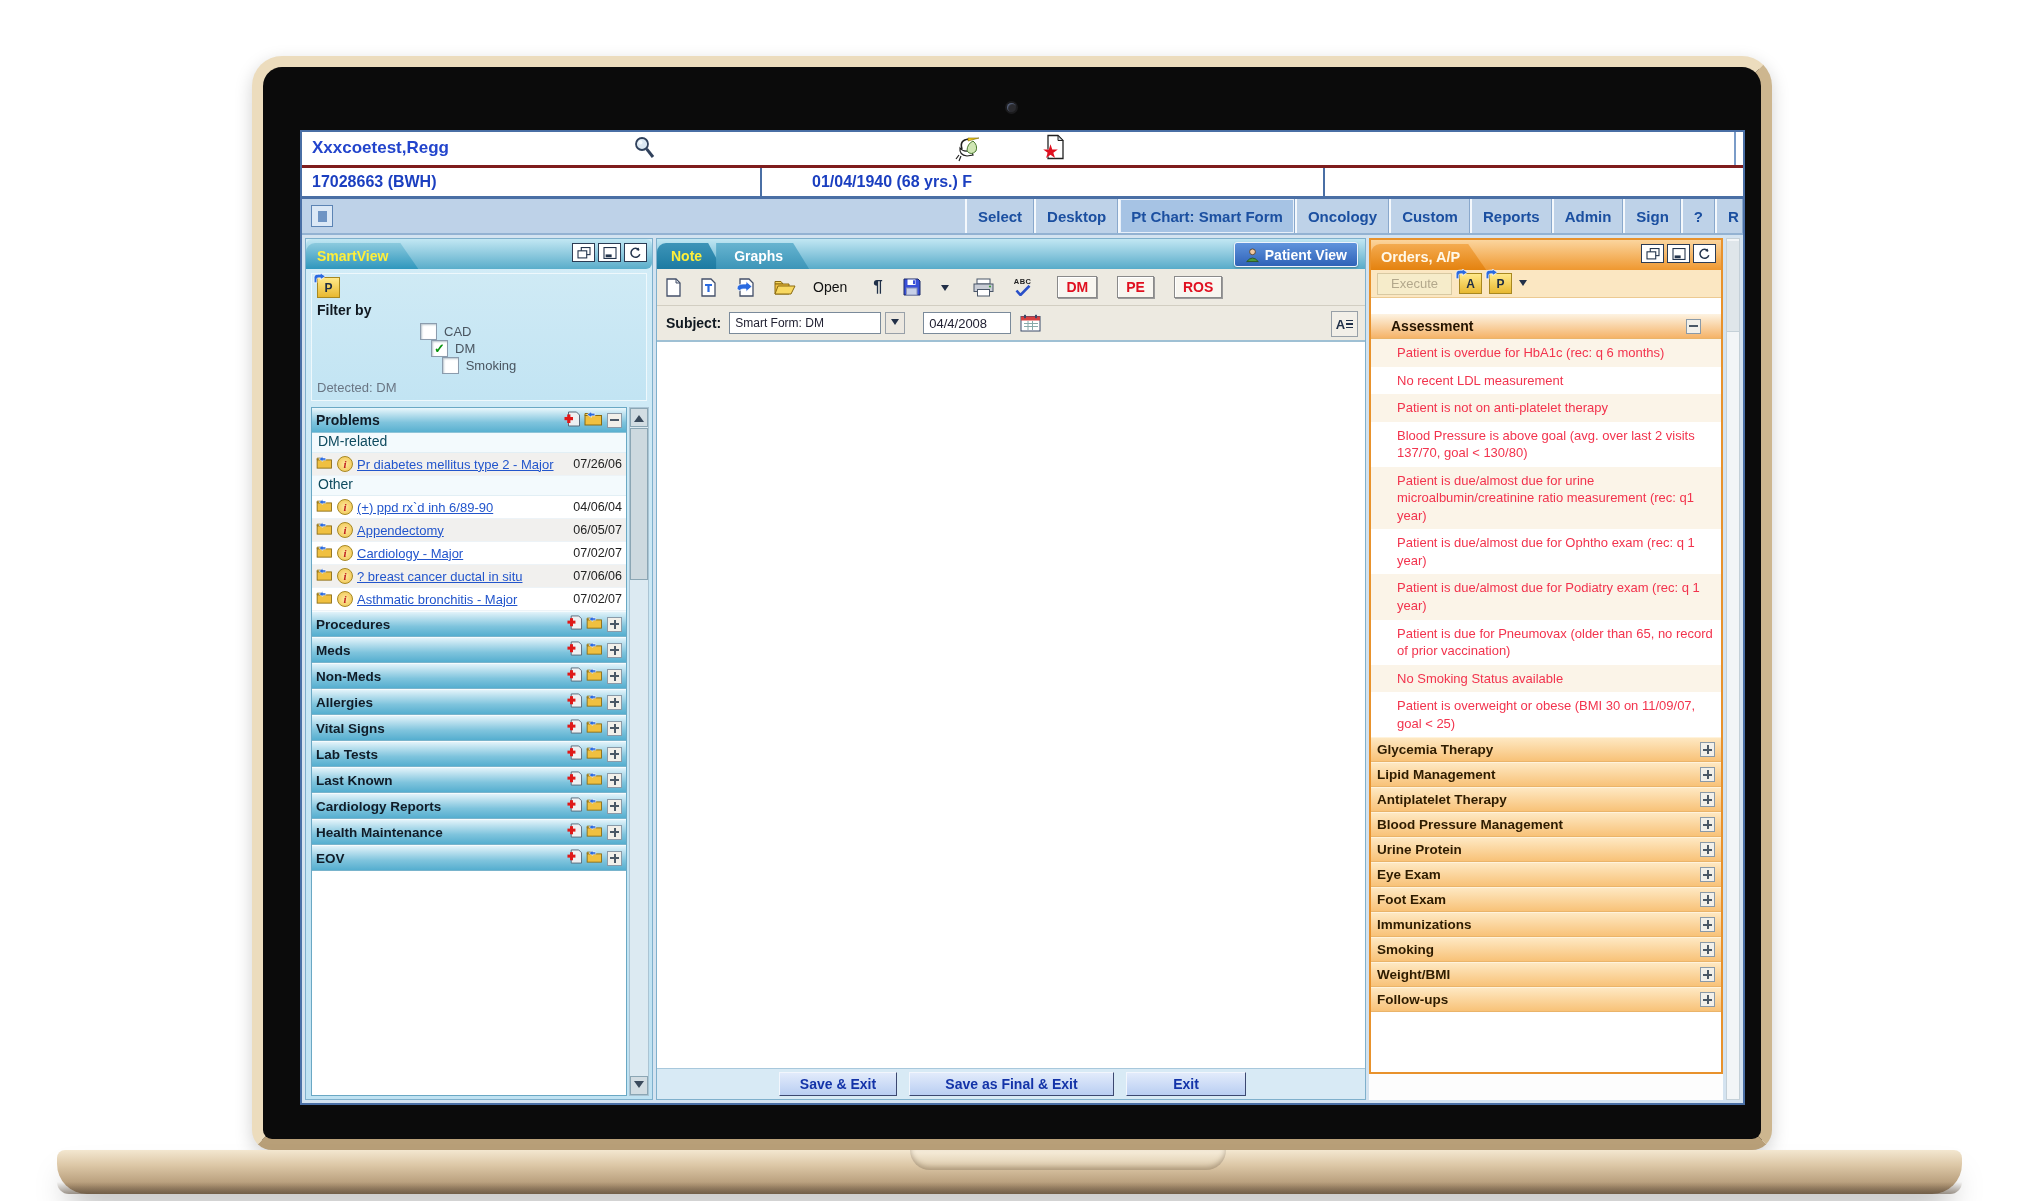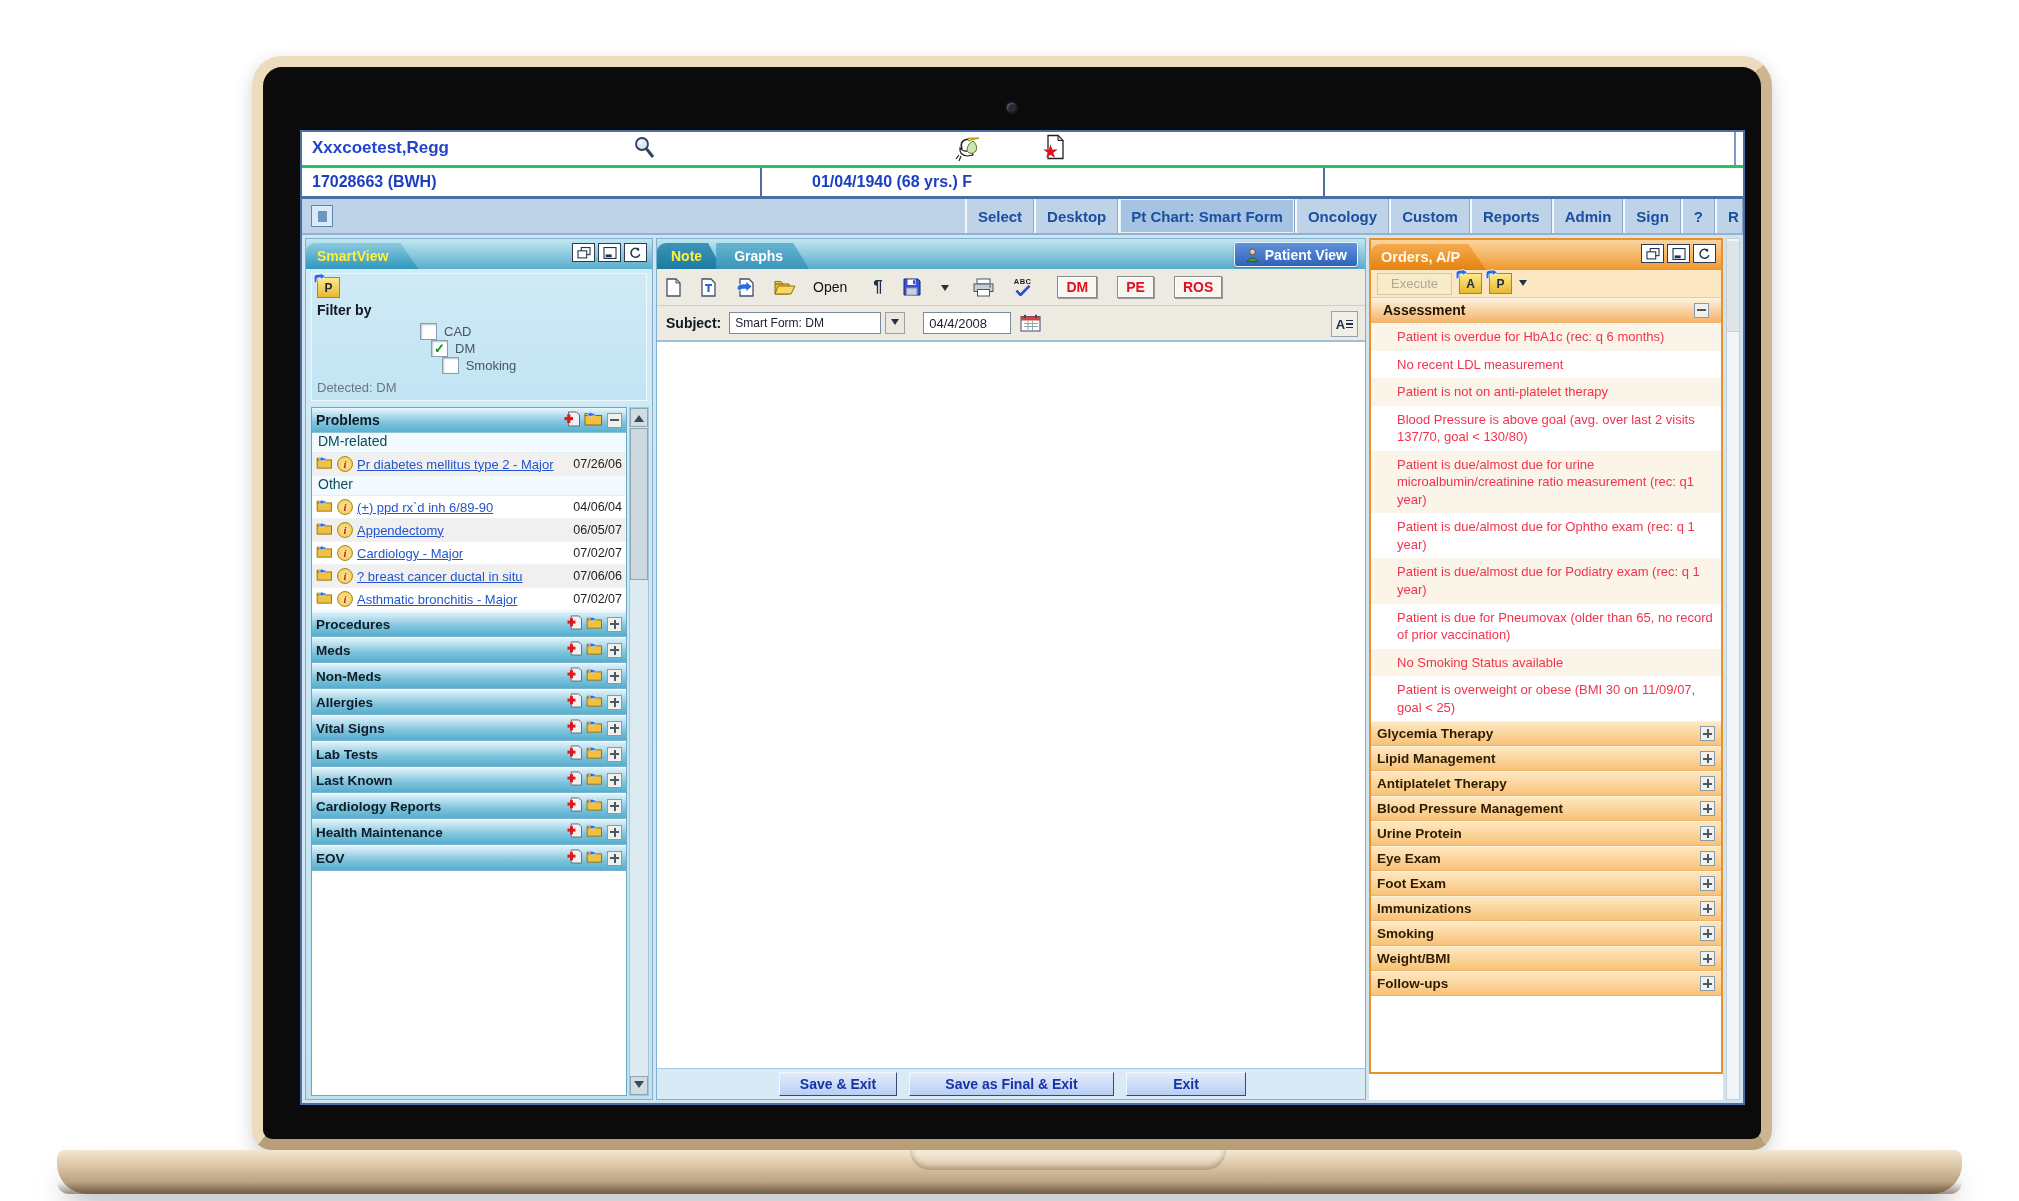--- a/index.html
+++ b/index.html
@@ -18,21 +18,21 @@
         background:linear-gradient(180deg,#f8efdd,#d9c5a4);border-radius:0 0 70px 70px;
         box-shadow:inset 0 -3px 5px rgba(120,100,75,.45);}
   .base-edge{position:absolute;left:0;right:0;bottom:0;height:12px;border-radius:0 0 30px 30px;
         background:linear-gradient(180deg,rgba(90,74,56,0),rgba(90,74,56,.55));}
 
   
   .screen{position:absolute;left:300px;top:130px;width:1445px;height:975px;background:#fff;
           display:flex;flex-direction:column;border:2px solid #4a6fa5;box-sizing:border-box;font-size:13px;}
 
   
-  .name-bar{height:33px;border-bottom:3px solid #22c55e;position:relative;background:#fff;flex:0 0 auto;}
+  .name-bar{height:33px;border-bottom:3px solid #7f1d1d;position:relative;background:#fff;flex:0 0 auto;}
   .pt-name{position:absolute;left:10px;top:6px;color:#2244cc;font-weight:bold;font-size:17px;}
   .tb-ic{position:absolute;top:3px;}
   .name-div{position:absolute;left:1432px;top:0;bottom:0;width:2px;background:#7a9cc8;}
 
   .id-bar{height:28px;display:flex;border-bottom:3px solid #4a6fa5;background:#fff;flex:0 0 auto;gap:40px;}
   .id-cell{display:flex;align-items:center;padding-left:10px;color:#1b3fc0;font-weight:bold;font-size:16px;
            border-right:2px solid #4a6fa5;box-sizing:border-box;}
   .id-cell.c1{width:460px;}.id-cell.c2{width:523px;}.id-cell.c3{flex:1;border-right:none;}
 
   
@@ -64,21 +64,21 @@
              font-weight:bold;font-size:12px;color:#1c2c44;position:relative;display:flex;align-items:center;justify-content:center;flex:0 0 auto;}
   .gold-icon svg{position:absolute;left:-5px;top:-5px;}
   .info-icon{width:14px;height:14px;border-radius:50%;background:radial-gradient(#ffe9a0,#eec24a);border:1px solid #a88820;
              color:#c02020;font-family:"Liberation Serif",serif;font-weight:bold;font-style:italic;font-size:11px;
              display:flex;align-items:center;justify-content:center;flex:0 0 auto;}
 
   
   .left-panel{width:348px;display:flex;flex-direction:column;background:linear-gradient(180deg,#d2ecf7,#bfe2f2);
               border:1px solid #7fb0cc;min-height:0;flex:0 0 auto;box-sizing:border-box;}
   .panel-header{height:30px;position:relative;flex:0 0 auto;display:flex;align-items:flex-end;}
-  .lh{background:linear-gradient(180deg,#c2e7f3,#5aadca);}
+  .lh{background:linear-gradient(180deg,#c2e7f3,#5aadca);border-radius:6px;}
   .sv-tab{padding:5px 30px 5px 11px;background:linear-gradient(180deg,#8ccade,#2f97bd);
           clip-path:polygon(0 0,calc(100% - 18px) 0,100% 100%,0 100%);border-top-left-radius:9px;
           color:#ffef3a;font-weight:bold;font-size:14px;}
   .sv-body{margin:4px 5px 0 5px;padding:3px 5px 5px 5px;border:1px solid #eef8fc;
            background:linear-gradient(180deg,#cfeaf5,#c2e4f3);flex:0 0 auto;}
   .filter-title{font-weight:bold;font-size:14px;color:#101820;margin:4px 0 5px;}
   .filter-row{display:flex;align-items:center;font-size:13px;color:#4a5560;flex-direction:column;}
   .cb{width:15px;height:15px;background:#fff;border:1px solid #8b9cad;box-shadow:inset 1px 1px 2px #b8c4cc;
       display:flex;align-items:center;justify-content:center;margin-right:7px;}
   .cb span{color:#0a9410;font-weight:bold;font-size:13px;line-height:12px;}
@@ -151,21 +151,21 @@
   .right-panel{flex:1;display:flex;flex-direction:column;border:2px solid #e8922c;background:#fff;min-height:0;box-sizing:border-box;}
   .rh{background:linear-gradient(180deg,#fbd59e,#ef9830);}
   .orders-tab{padding:5px 26px 5px 10px;background:linear-gradient(180deg,#f4ab50,#e4820f);
               clip-path:polygon(0 0,calc(100% - 18px) 0,100% 100%,0 100%);border-top-left-radius:9px;
               color:#fff8e8;font-weight:bold;font-size:14.5px;}
   .right-toolbar{height:27px;background:#fbe7c2;display:flex;align-items:center;gap:7px;padding:0 6px;
                  border-bottom:1px solid #ecca92;flex:0 0 auto;}
   .execute-btn{height:20px;padding:0 13px;background:#f6ecca;border:1px solid #d8c9a2;color:#b3a88c;
                font-size:13px;display:flex;align-items:center;}
   .assess-header{height:24px;background:linear-gradient(180deg,#fdf3e2,#f5b368);display:flex;align-items:center;
-                 padding:0 12px;border-bottom:1px solid #eab46a;flex:0 0 auto;}
+                 padding:0 20px;border-bottom:1px solid #eab46a;flex:0 0 auto;margin-top:16px;}
   .assess-title{font-weight:bold;font-size:14px;color:#241400;flex:1;}
   .assess-list{flex:0 0 auto;}
   .assess-item{padding:5px 8px 5px 26px;line-height:1.35;font-size:13px;color:#f2334d;}
   .assess-item:nth-child(odd){background:#fbf4e8;}
   .rbar{height:23px;background:linear-gradient(180deg,#fee8c2,#f8c278);display:flex;align-items:center;
         padding:0 6px;border-top:1px solid #fff3dc;border-bottom:1px solid #eab46a;flex:0 0 auto;}
   .rbar-title{font-weight:bold;font-size:13.5px;color:#2e1c00;flex:1;}
   .rfiller{flex:1;background:#fff;}
   .right-spacer{height:26px;background:#fdfdfd;flex:0 0 auto;}
   .thin-scroll{width:12px;background:#f2f5f7;border:1px solid #c4d0d8;flex:0 0 auto;display:flex;flex-direction:column;}

